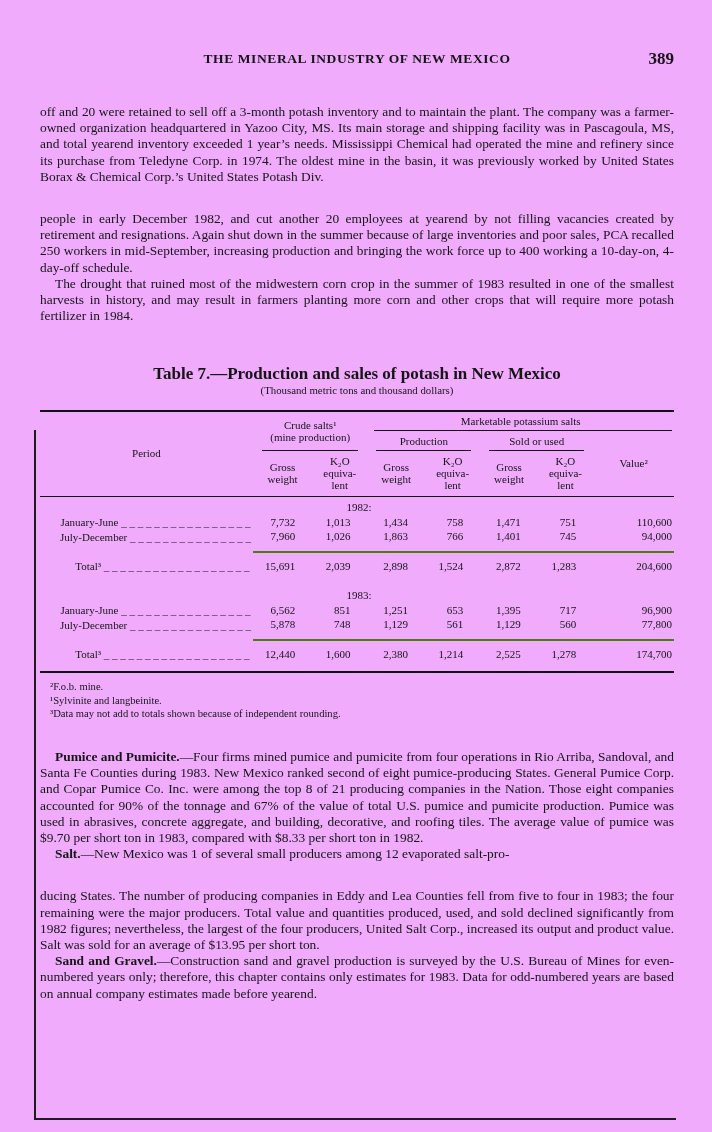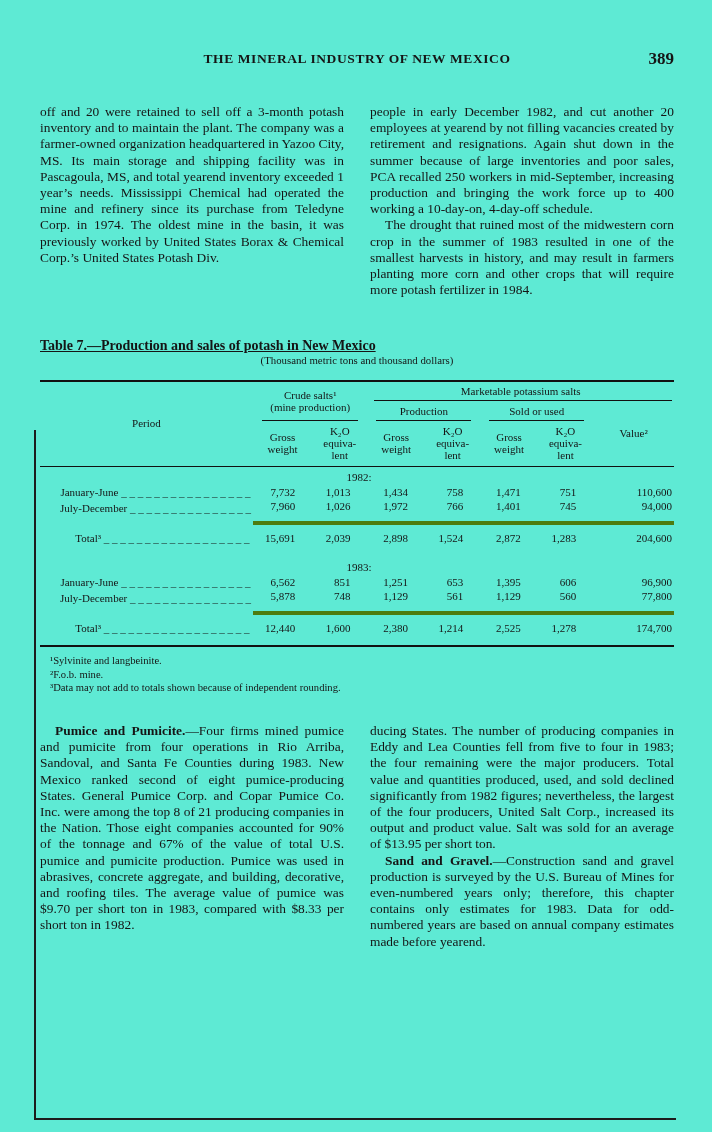--- a/index.html
+++ b/index.html
@@ -2,21 +2,21 @@
 <html><head>
 <meta charset="utf-8">
 <style>
   * { box-sizing: border-box; }
   html, body { margin: 0; padding: 0; background: #e9e7e2; }
   .page {
     position: relative;
     width: 712px;
     height: 1132px;
     margin: 0 auto;
-    background: #5eead4;
+    background: #f0abfc;
     color: #151515;
     font-family: "Liberation Serif", serif;
     overflow: hidden;
   }
   .content {
     position: absolute;
     left: 40px;
     top: 0;
     width: 634px;
   }
@@ -43,38 +43,39 @@
     font-weight: bold;
     font-size: 17px;
     line-height: 22px;
   }
 
   
   .two-col {
     display: flex;
     gap: 26px;
     margin-top: 34px;
+    flex-direction: column;
   }
   .two-col.bottom { margin-top: 28px; }
   .col { flex: 1 1 0; }
   .para {
     margin: 0;
     font-size: 13.4px;
     line-height: 16.2px;
     text-align: justify;
   }
   .para.indent { text-indent: 15px; }
   .para b.lead { font-weight: bold; }
 
   
   .table-section { margin-top: 40px; }
   .table-title {
+    text-align: center;
     font-weight: bold;
-    font-size: 14px;
-    text-decoration: underline;
+    font-size: 17px;
   }
   .table-subtitle {
     text-align: center;
     font-size: 10.8px;
   }
   table.data-table {
     width: 100%;
     border-collapse: collapse;
     margin-top: 14px;
     font-size: 11px;
@@ -105,21 +106,21 @@
     white-space: nowrap;
     overflow: hidden;
     padding-left: 6px;
   }
   tr.year-row td { padding-left: 6px; padding-top: 4px; }
   tr.year-row.second td { padding-top: 12px; }
   td.p-data { padding-left: 20px; }
   td.p-total { padding-left: 34px; }
   tr.last-data td { padding-bottom: 7px; }
   tr.total td { padding-top: 7px; padding-bottom: 4px; }
-  tr.total td.num { border-top: 4px solid #4d7c0f; }
+  tr.total td.num { border-top: 2px solid #4d7c0f; }
   tr.total.final td { border-bottom: 2px solid #111; padding-bottom: 10px; }
 
   .footnotes {
     margin-top: 7px;
     padding-left: 10px;
     font-size: 10.6px;
     line-height: 13.5px;
   }
 
   
@@ -217,21 +218,21 @@
             <td class="num">1,434</td>
             <td class="num">758</td>
             <td class="num">1,471</td>
             <td class="num">751</td>
             <td class="num value">110,600</td>
           </tr>
           <tr class="last-data">
             <td class="period p-data">July-December _ _ _ _ _ _ _ _ _ _ _ _ _ _ _</td>
             <td class="num">7,960</td>
             <td class="num">1,026</td>
-            <td class="num">1,972</td>
+            <td class="num">1,863</td>
             <td class="num">766</td>
             <td class="num">1,401</td>
             <td class="num">745</td>
             <td class="num value">94,000</td>
           </tr>
           <tr class="total">
             <td class="period p-total">Total³ _ _ _ _ _ _ _ _ _ _ _ _ _ _ _ _ _ _</td>
             <td class="num">15,691</td>
             <td class="num">2,039</td>
             <td class="num">2,898</td>
@@ -243,21 +244,21 @@
           <tr class="year-row second">
             <td colspan="8" class="period">1983:</td>
           </tr>
           <tr>
             <td class="period p-data">January-June _ _ _ _ _ _ _ _ _ _ _ _ _ _ _ _</td>
             <td class="num">6,562</td>
             <td class="num">851</td>
             <td class="num">1,251</td>
             <td class="num">653</td>
             <td class="num">1,395</td>
-            <td class="num">606</td>
+            <td class="num">717</td>
             <td class="num value">96,900</td>
           </tr>
           <tr class="last-data">
             <td class="period p-data">July-December _ _ _ _ _ _ _ _ _ _ _ _ _ _ _</td>
             <td class="num">5,878</td>
             <td class="num">748</td>
             <td class="num">1,129</td>
             <td class="num">561</td>
             <td class="num">1,129</td>
             <td class="num">560</td>
@@ -270,29 +271,30 @@
             <td class="num">2,380</td>
             <td class="num">1,214</td>
             <td class="num">2,525</td>
             <td class="num">1,278</td>
             <td class="num value">174,700</td>
           </tr>
         </tbody>
       </table>
 
       <div class="footnotes">
+        <div>²F.o.b. mine.</div>
         <div>¹Sylvinite and langbeinite.</div>
-        <div>²F.o.b. mine.</div>
         <div>³Data may not add to totals shown because of independent rounding.</div>
       </div>
     </div>
 
     <div class="two-col bottom">
       <div class="col">
         <p class="para indent"><b class="lead">Pumice and Pumicite.</b><span>—Four firms mined pumice and pumicite from four operations in Rio Arriba, Sandoval, and Santa Fe Counties during 1983. New Mexico ranked second of eight pumice-producing States. General Pumice Corp. and Copar Pumice Co. Inc. were among the top 8 of 21 producing companies in the Nation. Those eight companies accounted for 90% of the tonnage and 67% of the value of total U.S. pumice and pumicite production. Pumice was used in abrasives, concrete aggregate, and building, decorative, and roofing tiles. The average value of pumice was $9.70 per short ton in 1983, compared with $8.33 per short ton in 1982.</span></p>
+        <p class="para indent"><b class="lead">Salt.</b><span>—New Mexico was 1 of several small producers among 12 evaporated salt-pro-</span></p>
       </div>
       <div class="col">
         <p class="para"><b class="lead"></b><span>ducing States. The number of producing companies in Eddy and Lea Counties fell from five to four in 1983; the four remaining were the major producers. Total value and quantities produced, used, and sold declined significantly from 1982 figures; nevertheless, the largest of the four producers, United Salt Corp., increased its output and product value. Salt was sold for an average of $13.95 per short ton.</span></p>
         <p class="para indent"><b class="lead">Sand and Gravel.</b><span>—Construction sand and gravel production is surveyed by the U.S. Bureau of Mines for even-numbered years only; therefore, this chapter contains only estimates for 1983. Data for odd-numbered years are based on annual company estimates made before yearend.</span></p>
       </div>
     </div>
 
   </div>
 </div>
 

